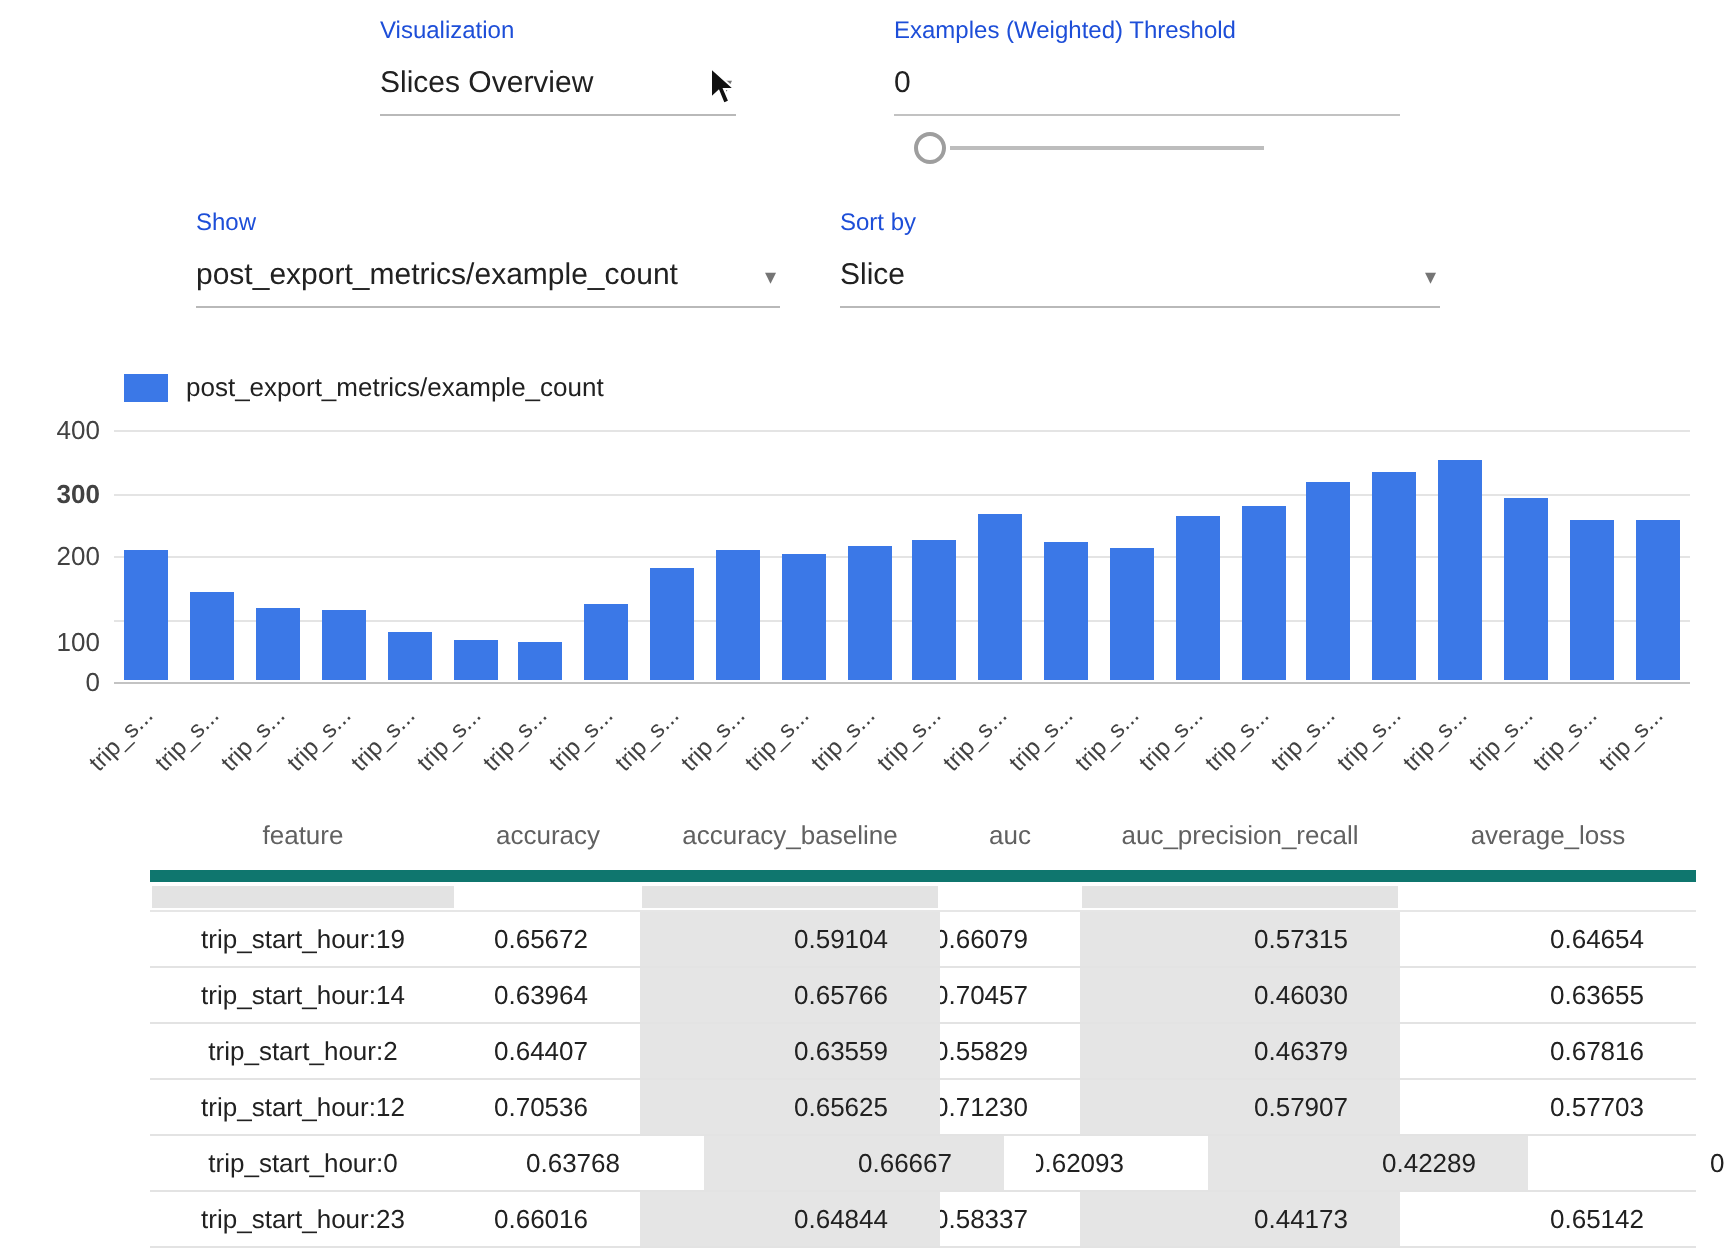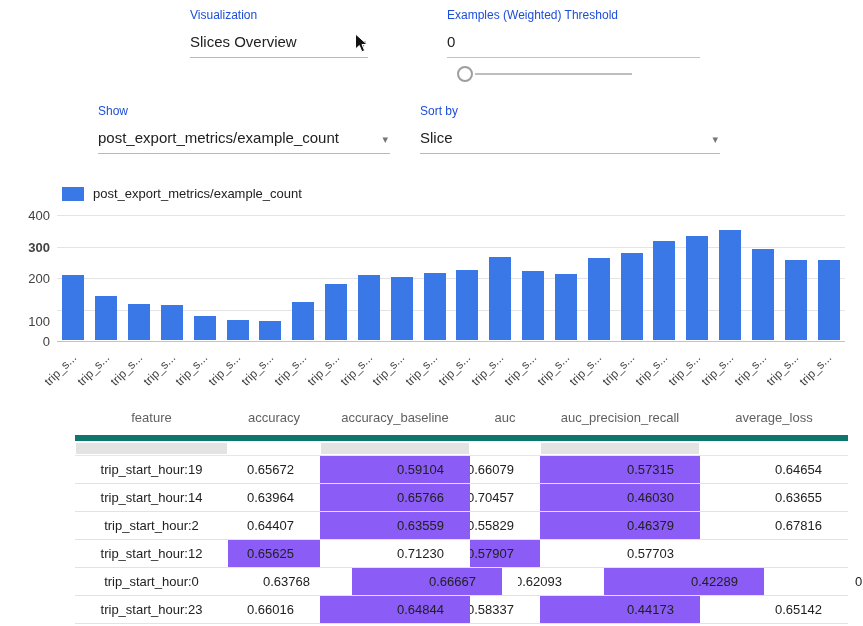--- a/index.html
+++ b/index.html
@@ -49,21 +49,21 @@
   .mtable { position:absolute; left:75px; top:400px; width:773px; font-size:13px; }
   .trow { display:grid; align-items:center; }
   .trow.header { height:41px; border-bottom:6px solid #0f766e; color:#616161; }
   .trow.header .cell { text-align:center; cursor:pointer; }
   .trow.filter { height:15px; border-bottom:1px solid #e6e6e6; }
   .fbox { height:11px; margin:2px 1px; background:#e3e3e3; }
   .trow.drow { height:28px; border-bottom:1px solid #e3e3e3; cursor:pointer; }
   .cell { overflow:hidden; white-space:nowrap; height:100%; display:flex; align-items:center; }
   .trow.header .cell, .cell.feature { justify-content:center; }
   .cell.num { justify-content:flex-end; padding-right:26px; }
-  .cell.striped { background:#8b5cf6; }
+  .cell.striped { background:#e5e5e5; }
 
   .cursor { position:absolute; left:354px; top:33px; pointer-events:none; }
 </style>
 </head>
 <body>
 
 <div>
 
   <div class="control" style="left:190px; top:8px; width:178px;">
     <div class="ctl-label">Visualization</div>
@@ -210,20 +210,21 @@
       <div class="trow drow" style="grid-template-columns: 153px 92px 150px 70px 160px 148px;">
         <div class="cell feature">trip_start_hour:2</div>
         <div class="cell num">0.64407</div>
         <div class="cell num striped">0.63559</div>
         <div class="cell num">0.55829</div>
         <div class="cell num striped">0.46379</div>
         <div class="cell num">0.67816</div>
       </div>
       <div class="trow drow" style="grid-template-columns: 153px 92px 150px 70px 160px 148px;">
         <div class="cell feature">trip_start_hour:12</div>
+        <div class="cell num">0.70536</div>
         <div class="cell num striped">0.65625</div>
         <div class="cell num">0.71230</div>
         <div class="cell num striped">0.57907</div>
         <div class="cell num">0.57703</div>
       </div>
       <div class="trow drow" style="grid-template-columns: 153px 92px 150px 70px 160px 148px; gap: 16px;">
         <div class="cell feature">trip_start_hour:0</div>
         <div class="cell num">0.63768</div>
         <div class="cell num striped">0.66667</div>
         <div class="cell num">0.62093</div>

